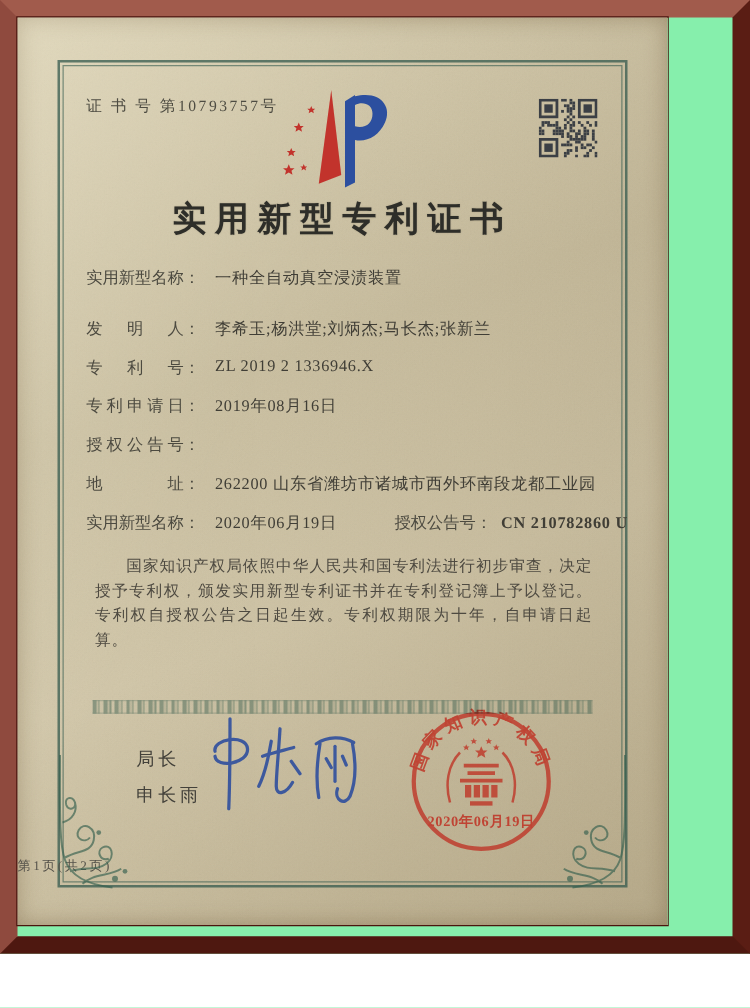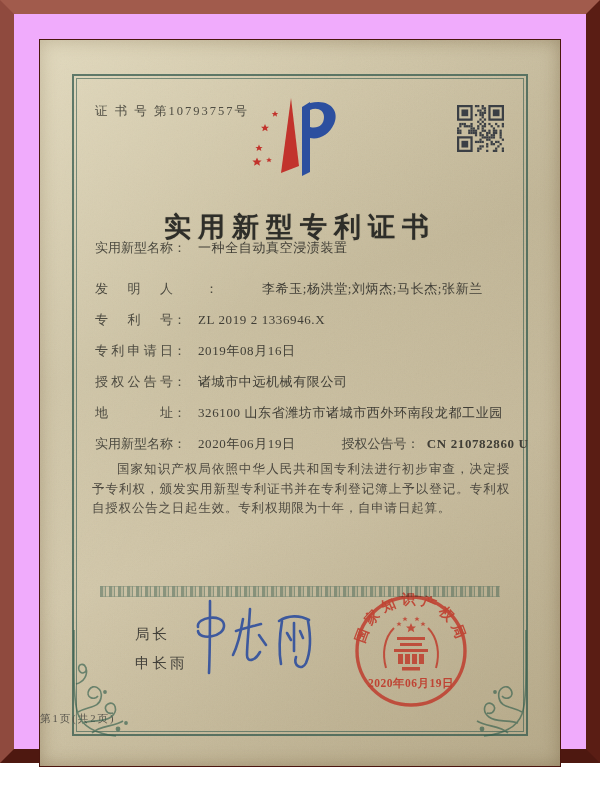--- a/index.html
+++ b/index.html
@@ -1,22 +1,22 @@
 <!DOCTYPE html>
 <html><head>
 <meta charset="utf-8">
 <style>
   html,body{margin:0;padding:0;}
   body{width:600px;height:806px;font-family:"Liberation Serif","DejaVu Serif",serif;}
 
   
   .frame{box-sizing:border-box;width:600px;height:763px;position:relative;
-    background:#f0abfc;
+    background:#86efac;
     border:14px solid;border-color:#a15b4c #5a1d14 #4e1810 #8f4a3e;
-    padding:26px;}
+    }
 
   
   .paper{position:relative;width:520px;height:726px;box-sizing:border-box;
     background:linear-gradient(160deg,#d6ccae 0%,#c9be9f 38%,#d1c6a8 62%,#c3b797 100%);
     box-shadow:0 0 0 1px #4a150e, inset 0 0 18px rgba(80,55,20,.35);
     overflow:hidden;}
   .paper .sheen{position:absolute;inset:0;pointer-events:none;z-index:1;
     background:linear-gradient(115deg,rgba(255,250,228,.28) 0%,rgba(255,250,228,0) 38%,rgba(110,92,55,.10) 72%,rgba(110,92,55,.16) 100%);}
   .grain{position:absolute;inset:0;width:100%;height:100%;opacity:.30;pointer-events:none;z-index:1;}
 
@@ -30,38 +30,38 @@
   
   .cert-no{position:absolute;left:55px;top:63px;font-size:12.5px;letter-spacing:2px;color:#4e4c42;}
 
   
   .logo{position:absolute;left:212px;top:58px;width:92px;height:86px;}
   .qr{position:absolute;left:417px;top:65px;width:47px;height:47px;fill:#232a35;opacity:.85;}
 
   
   .title{position:absolute;left:0;right:0;top:143px;text-align:center;
     font-size:27px;font-weight:700;letter-spacing:7px;color:#2e2e29;
-    text-shadow:0 0 1px rgba(64,60,48,.4);margin-top:26px;}
+    text-shadow:0 0 1px rgba(64,60,48,.4);}
 
   
   .rows{position:absolute;left:55px;right:40px;top:199px;font-size:13px;}
-  .row{display:flex;align-items:center;height:18px;margin-top:13px;white-space:nowrap;}
+  .row{display:flex;align-items:flex-start;height:18px;margin-top:13px;white-space:nowrap;}
   .row:first-child{margin-top:0;}
-  .row:nth-child(2){margin-top:23px;gap:32px;}
+  .row:nth-child(2){margin-top:23px;}
   .flabel{display:inline-block;width:78px;text-align:justify;text-align-last:justify;color:#4c4a40;}
   .fcolon{color:#4c4a40;}
   .fvalue{margin-left:12px;letter-spacing:.6px;color:#403e36;}
   .grant-pair2{margin-left:46px;}
   .grant-pair2 .glabel{color:#4c4a40;}
   .grant-pair2 .fvalue{margin-left:4px;font-weight:bold;}
 
   
   .paras{position:absolute;left:52px;top:420px;width:418px;
     font-size:12.5px;line-height:19.5px;text-align:justify;letter-spacing:.8px;color:#4e4a41;}
-  .paras p{margin:0;text-indent:2em;}
+  .paras p{margin:10px;text-indent:2em;}
 
   
   .band{position:absolute;left:60px;top:546px;width:400px;height:9px;opacity:.5;
     border-top:1px solid rgba(52,90,78,.5);border-bottom:1px solid rgba(52,90,78,.5);
     background:repeating-linear-gradient(90deg,rgba(47,88,73,.85) 0 3px,rgba(47,88,73,.25) 3px 5px,rgba(47,88,73,.85) 5px 6px,rgba(47,88,73,.05) 6px 9px);}
 
   
   .signer{position:absolute;left:95px;top:580px;font-size:14.5px;line-height:29px;letter-spacing:3px;color:#43413a;}
 
   .signature{position:absolute;left:143px;top:553px;width:150px;height:92px;}
@@ -268,26 +268,25 @@
           <span class="fvalue">ZL 2019 2 1336946.X</span>
         </div>
         <div class="row">
           <span class="flabel">专利申请日</span>
             <span class="fcolon">：</span>
           <span class="fvalue">2019年08月16日</span>
         </div>
         <div class="row">
           <span class="flabel">授权公告号</span>
             <span class="fcolon">：</span>
-          <span class="fvalue">诸城市中远机械有限公司</span>
         </div>
         <div class="row">
           <span class="flabel">地址</span>
             <span class="fcolon">：</span>
-          <span class="fvalue">326100 山东省潍坊市诸城市西外环南段龙都工业园</span>
+          <span class="fvalue">262200 山东省潍坊市诸城市西外环南段龙都工业园</span>
         </div>
         <div class="row">
           <span class="flabel">实用新型名称</span>
             <span class="fcolon">：</span>
           <span class="fvalue">2020年06月19日</span>
           <span class="grant-pair2">
             <span class="glabel">授权公告号</span><span class="fcolon">：</span>
             <span class="fvalue">CN 210782860 U</span>
           </span>
         </div>

